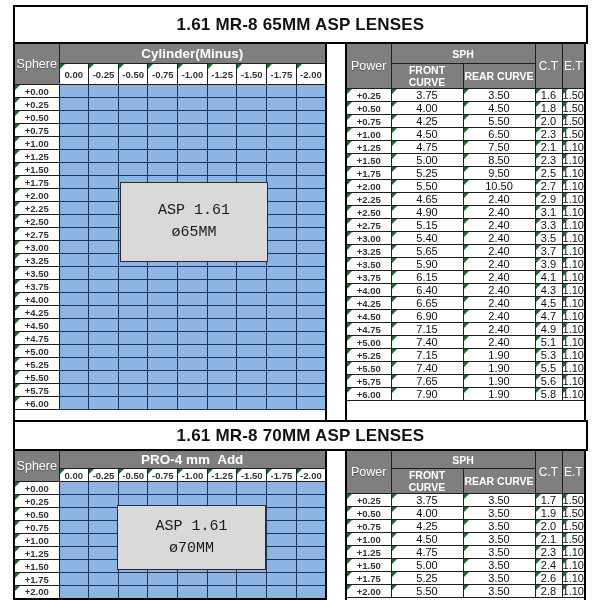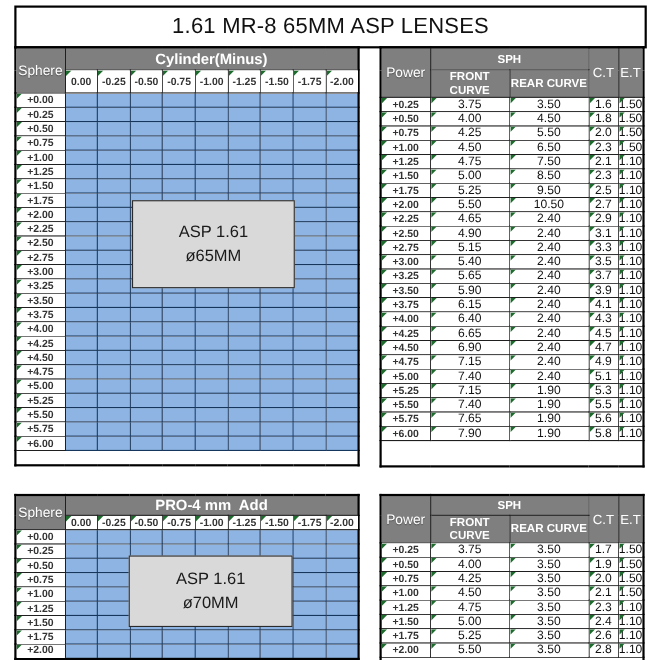--- a/index.html
+++ b/index.html
@@ -1,20 +1,20 @@
 <!DOCTYPE html>
 <html><head>
 <meta charset="utf-8">
 <style>
   html,body{margin:0;padding:0;background:#fff;}
   #page{position:relative;width:600px;height:600px;background:#fff;
         font-family:"Liberation Sans",sans-serif;overflow:hidden;}
   .titlebar{position:absolute;left:13px;width:571px;background:#fff;border:2px solid #000;
         display:flex;align-items:center;justify-content:center;
-        font-weight:normal;font-size:20px;color:#111;letter-spacing:.2px;}
+        font-weight:bold;font-size:17px;color:#111;letter-spacing:.2px;}
   .wrap{position:absolute;}
   table.grid{border-collapse:collapse;table-layout:fixed;width:100%;border:2px solid #000;}
   table.grid th,table.grid td{padding:0;text-align:center;vertical-align:middle;overflow:hidden;}
   .ghead{background:#7F7F7F;color:#fff;border:1.5px solid #1f1f1f;font-weight:bold;}
   .corner{font-weight:normal;font-size:12.5px;text-shadow:0 1px 1px rgba(0,0,0,.35);}
   .group{font-size:13.5px;white-space:pre;}
   .sph{font-size:10.5px;margin-top:39px;}
   .curve{font-size:10.5px;}
   .ctet{font-size:12px;font-weight:normal;margin-left:36px;}
   .numhead{background:#fff;color:#333;border:1.5px solid #1f1f1f;
@@ -22,21 +22,21 @@
   .rowlabel{background:#fff;color:#333;border:1.5px solid #1f1f1f;
         font-size:9.5px;font-weight:bold;}
   .blue{background:#8DB4E2;border:1.5px solid #17365D;}
   .val{background:#fff;color:#111;border:1.5px solid #1f1f1f;font-size:11px;}
   .foot td{background:#fff;border:1.5px solid #1f1f1f;}
   .tri{position:relative;}
   .tri::before{content:"";position:absolute;top:0;left:0;width:0;height:0;
         border-top:5px solid #1E6B2E;border-right:5px solid transparent;}
   .overlay{position:absolute;background:#D9D9D9;border:1.5px solid #2b2b2b;
         display:flex;flex-direction:column;align-items:center;justify-content:center;
-        font-size:15px;color:#1a1a1a;line-height:1.45;}
+        font-size:15px;color:#1a1a1a;line-height:1.45;font-family:Liberation Mono, monospace;}
   
   #title1{top:5px;height:35px;}
   #title2{top:420px;height:27px;}
   #left1{left:13px;top:42px;width:314px;}
   #right1{left:345px;top:42px;width:241px;}
   #left2{left:13px;top:449px;width:314px;}
   #right2{left:345px;top:449px;width:241px;}
   .s1 .hrow1 th{height:19px;} .s1 .hrow2 th{height:20px;}
   .s1 tbody tr{height:13px;}
   .s2 .hrow1 th{height:17px;} .s2 .hrow2 th{height:12px;}
@@ -631,20 +631,21 @@
           </tr>
         </tbody>
       <tfoot>
           <tr class="foot">
             <td colspan="5"></td>
           </tr>
         </tfoot>
     </table>
   </div>
 
+  <div class="titlebar" id="title2">1.61 MR-8 70MM ASP LENSES</div>
 
   <div class="wrap" id="left2">
     <table class="grid s2">
       <colgroup>
           <col style="width:45px">
           <col span="9">
         </colgroup>
       <thead>
         <tr class="hrow1">
           <th class="ghead corner" rowspan="2">Sphere</th>

